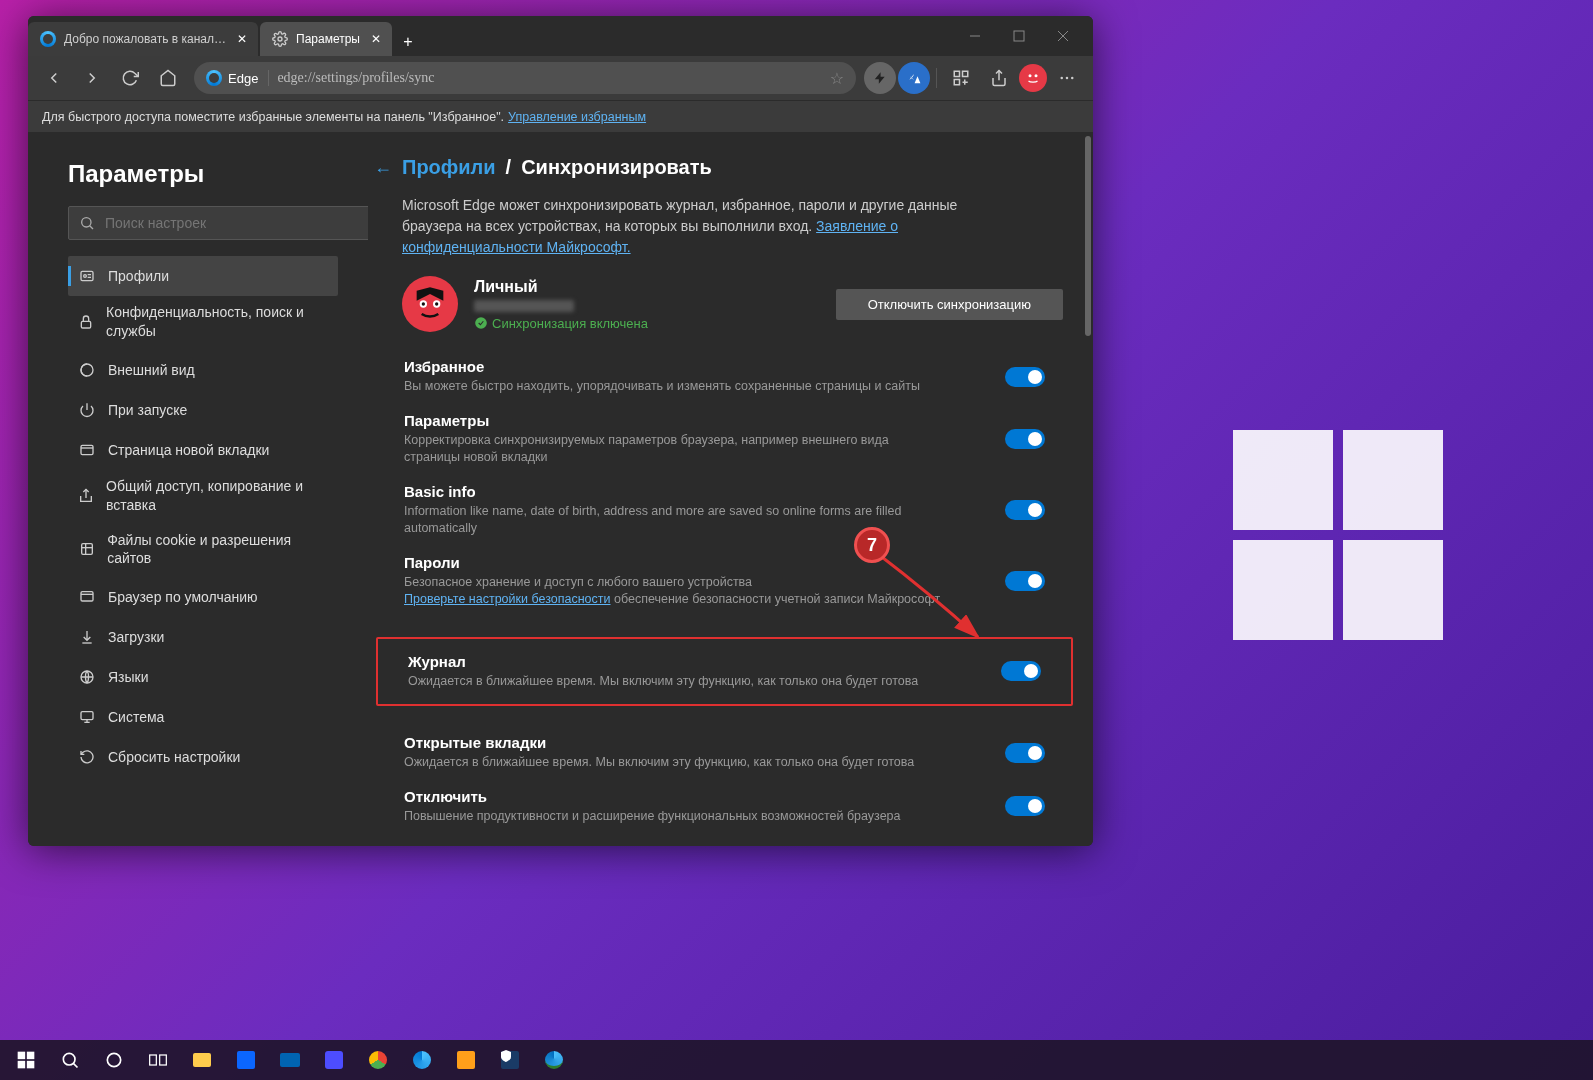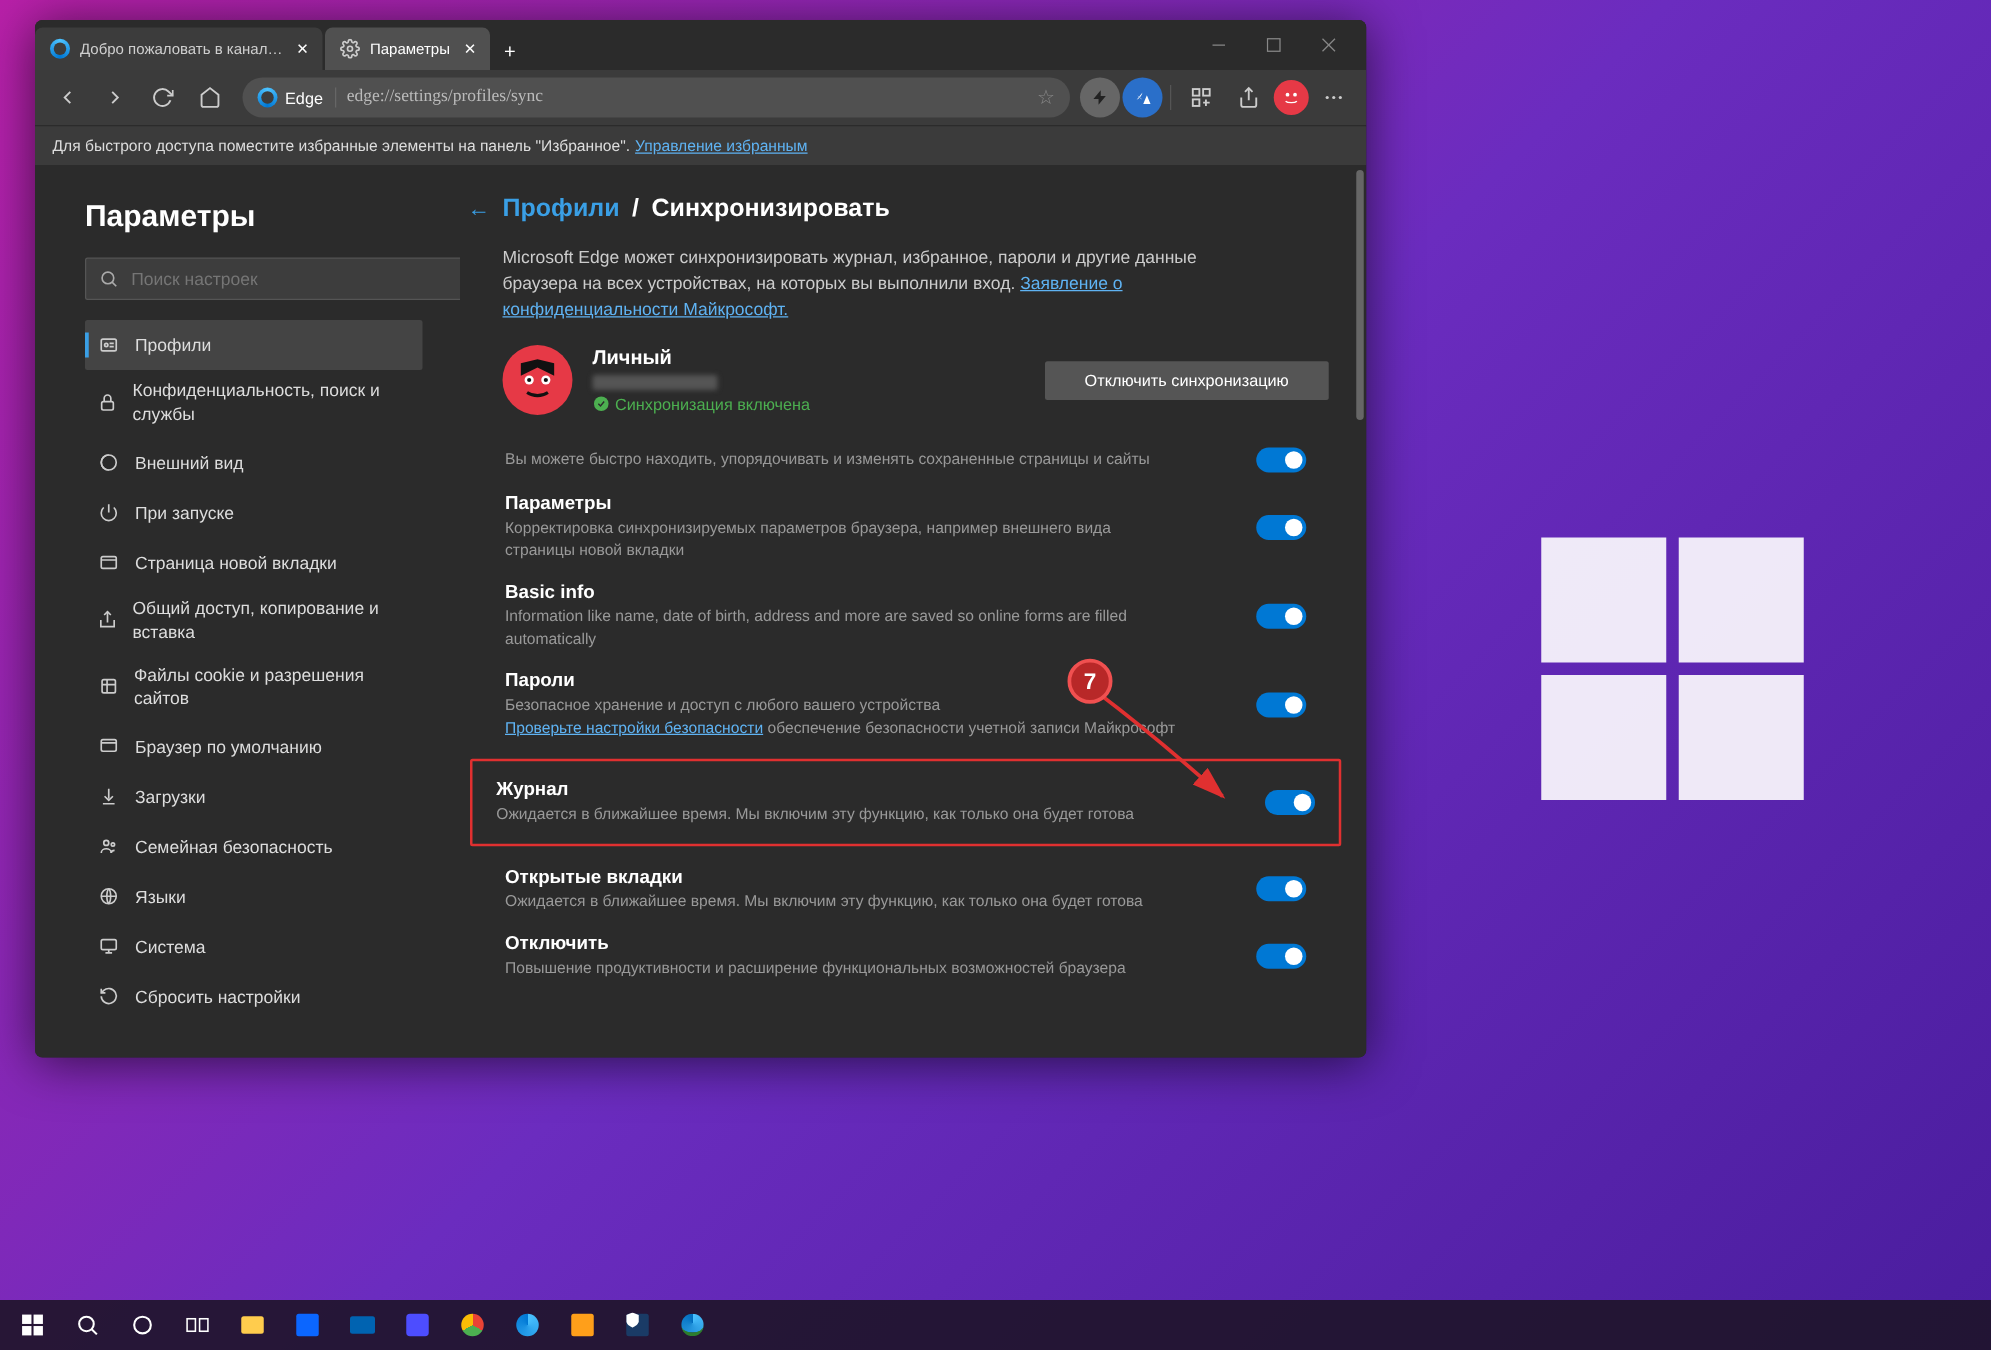--- a/index.html
+++ b/index.html
@@ -79,21 +79,21 @@
 .syncbtn { background:#555; color:#fff; border:none; padding:8px 32px; font-size:13px; cursor:pointer; border-radius:2px; margin-right:10px;}
 
 .settings { margin-left:2px; }
 .setting { padding: 8px 28px; position:relative;}
 .setting .row { display:flex; align-items:center; justify-content:space-between;}
 .setting .title { color:#fff; font-size:15px; font-weight:600; margin-bottom:3px;}
 .setting .desc { color:#999; font-size:12.5px; line-height:1.4; max-width:540px;}
 .setting .desc a { color:#5fb3f3; text-decoration:underline; cursor:pointer;}
 .toggle { width:40px; height:20px; background:#0078d4; border-radius:10px; position:relative; cursor:pointer;}
 .toggle::after { content:''; position:absolute; right:3px; top:3px; width:14px; height:14px; background:#fff; border-radius:50%;}
-.setting.highlight { border:2px solid #e03030; border-radius:2px; padding:14px 19px; margin:8px 0;}
+.setting.highlight { border:2px solid #e03030; border-radius:2px; padding:14px 30px; margin:20px 0;}
 
 
 .annot-badge { position:absolute; width:36px; height:36px; background:#b82828; border-radius:50%; display:flex;align-items:center;justify-content:center; color:#fff; font-size:18px; font-weight:600; z-index:50; border:3px solid #f05050;}
 .annot-arrow { position:absolute; z-index:49; pointer-events:none;}
 
 
 .taskbar { position:absolute; bottom:0; left:0; right:0; height:40px; background:rgba(30,20,40,0.9); display:flex; align-items:center; padding:0 6px; gap:4px;}
 .taskbtn { width:40px; height:40px; display:flex; align-items:center; justify-content:center; cursor:pointer; color:#fff;}
 .taskbtn svg, .taskbtn .ico { width:20px; height:20px;}
 
@@ -322,31 +322,20 @@
           </li>
           <li class="navitem">
             <span class="ico">
               <svg width="16" height="16" viewBox="0 0 24 24" fill="none" stroke="#ccc" stroke-width="2">
                 <path d="M12 3v12"></path>
                 <polyline points="7 12 12 17 17 12"></polyline>
                 <line x1="5" y1="21" x2="19" y2="21"></line>
               </svg>
             </span>
             <span class="lbl">Загрузки</span>
-          </li>
-          <li class="navitem">
-            <span class="ico">
-              <svg width="16" height="16" viewBox="0 0 24 24" fill="none" stroke="#ccc" stroke-width="2">
-                <circle cx="9" cy="8" r="3"></circle>
-                <circle cx="17" cy="10" r="2"></circle>
-                <path d="M3 20c0-3 3-5 6-5s6 2 6 5"></path>
-                <path d="M15 20c0-2 2-3 4-3"></path>
-              </svg>
-            </span>
-            <span class="lbl">Семейная безопасность</span>
           </li>
           <li class="navitem">
             <span class="ico">
               <svg width="16" height="16" viewBox="0 0 24 24" fill="none" stroke="#ccc" stroke-width="2">
                 <circle cx="12" cy="12" r="9"></circle>
                 <path d="M3 12h18M12 3c3 3 3 15 0 18M12 3c-3 3-3 15 0 18"></path>
               </svg>
             </span>
             <span class="lbl">Языки</span>
           </li>
@@ -404,20 +393,21 @@
               </svg>
             <span>Синхронизация включена</span>
           </div>
         </div>
         <button class="syncbtn">Отключить синхронизацию</button>
       </div>
       <div class="settings" id="settings-list">
           <div class="setting">
             <div class="row">
               <div>
+                <div class="title">Избранное</div>
                 <div class="desc">Вы можете быстро находить, упорядочивать и изменять сохраненные страницы и сайты</div>
               </div>
               <div class="toggle"></div>
             </div>
           </div>
           <div class="setting">
             <div class="row">
               <div>
                 <div class="title">Параметры</div>
                 <div class="desc">Корректировка синхронизируемых параметров браузера, например внешнего вида страницы новой вкладки</div>

